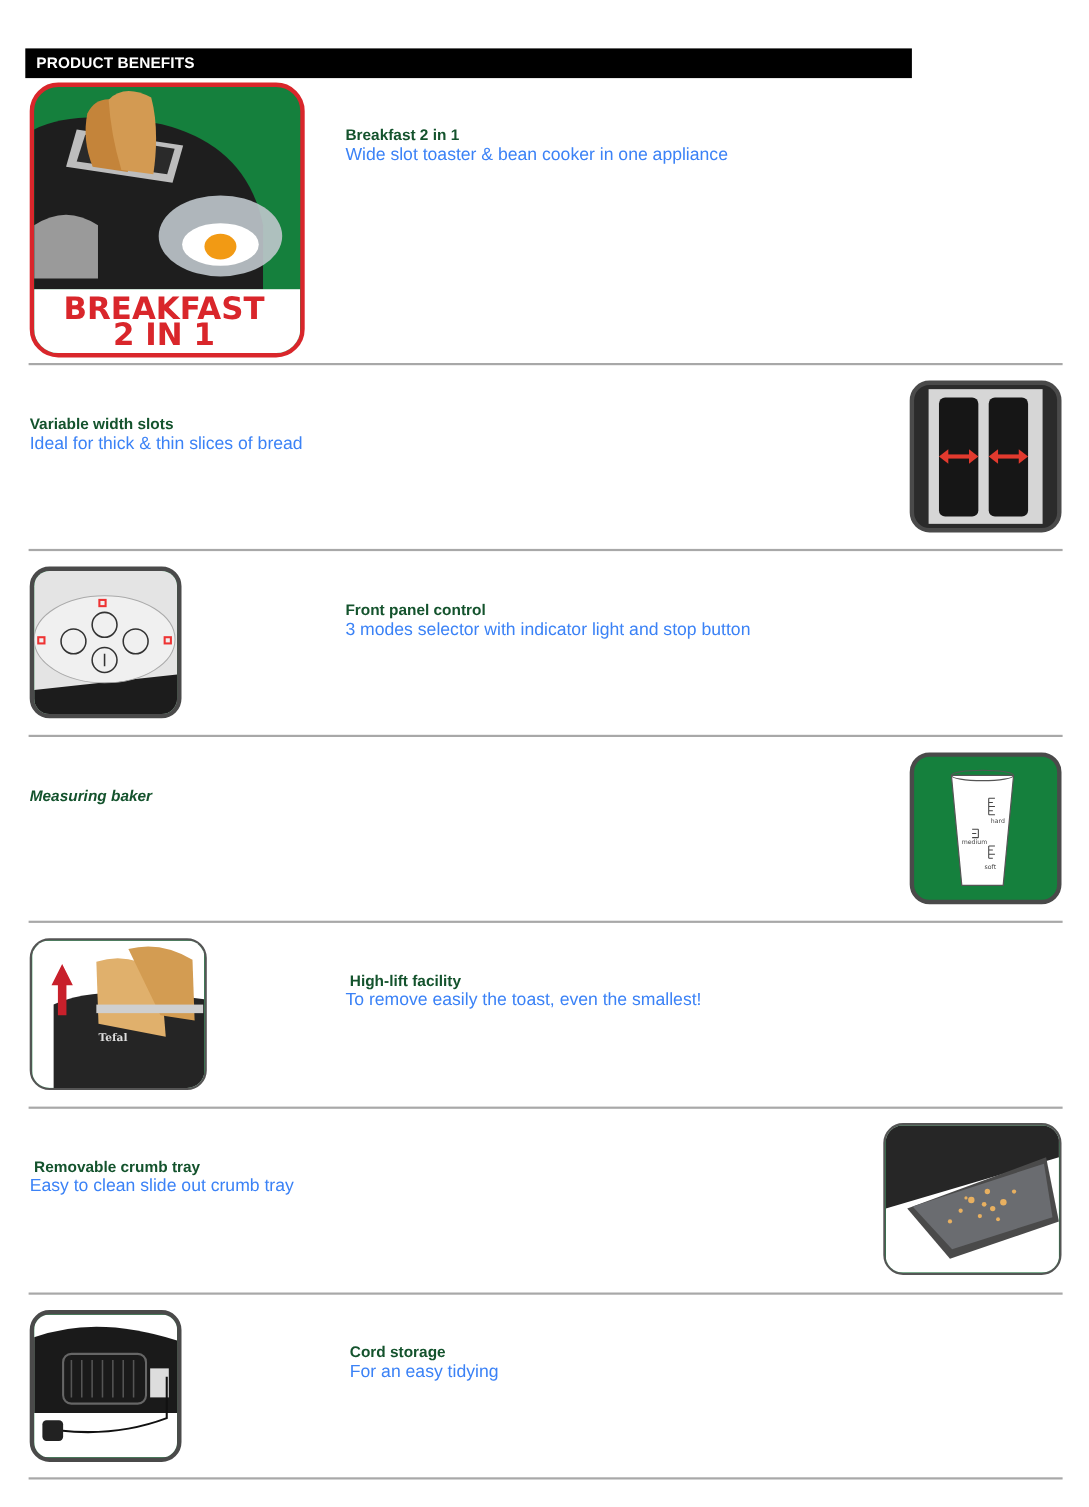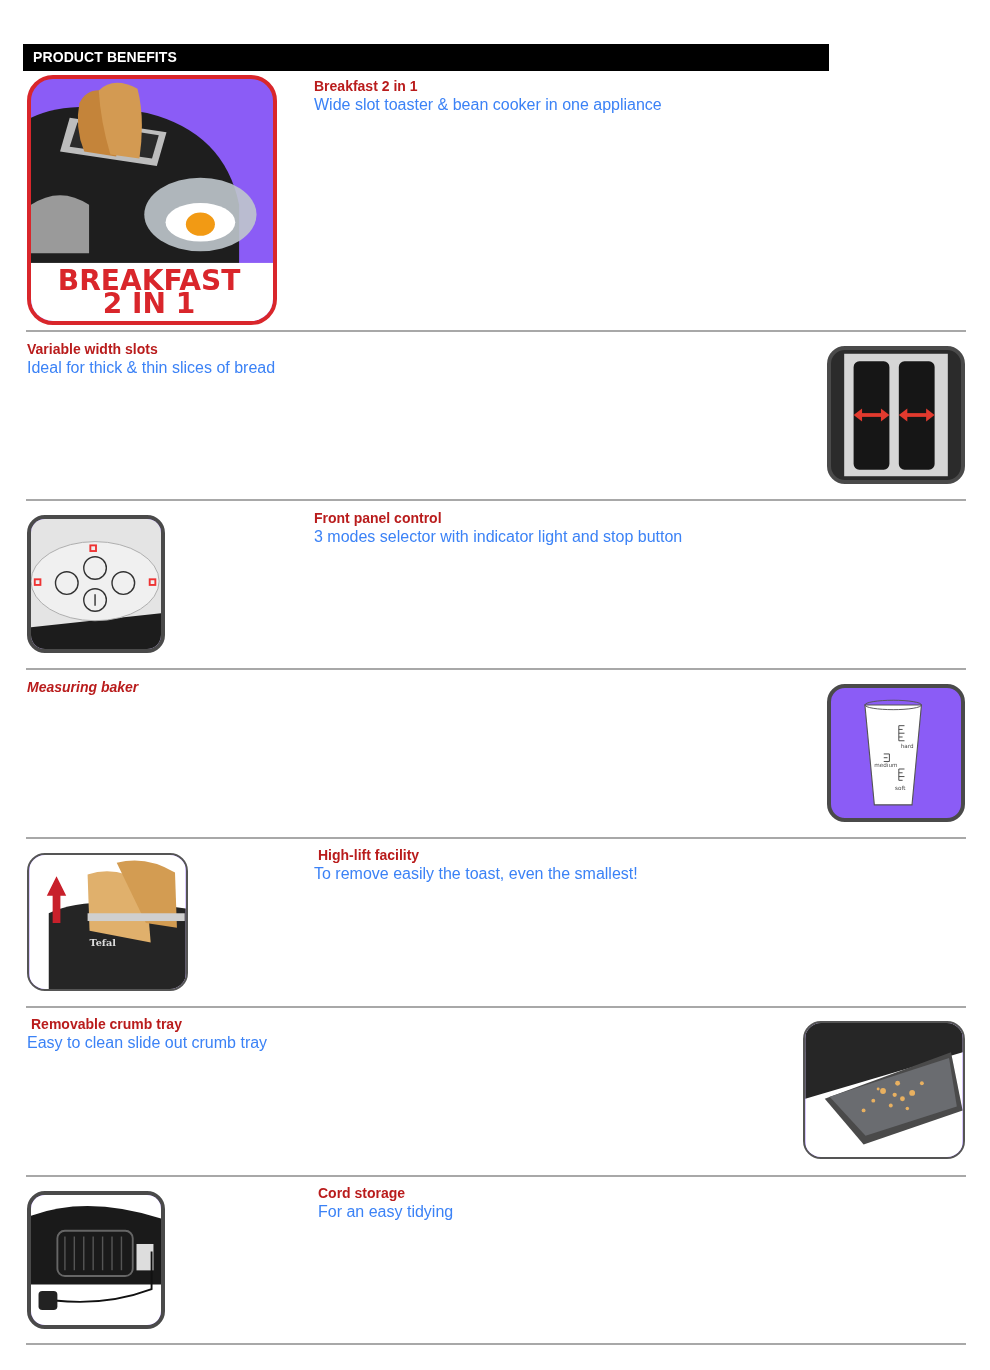--- a/index.html
+++ b/index.html
@@ -2,25 +2,25 @@
 <html><head>
 <meta charset="utf-8">
 <style>
   html, body { margin: 0; padding: 0; background: #ffffff; }
   body { width: 990px; height: 1370px; position: relative; overflow: hidden;
          font-family: "Liberation Sans", "DejaVu Sans", sans-serif; color: #111; }
   .header-bar { position: absolute; left: 23px; top: 44px; width: 806px; height: 27px;
                 background: #000; color: #fff; font-weight: bold; font-size: 14px;
                 line-height: 27px; padding-left: 10px; box-sizing: border-box; letter-spacing: 0.1px; }
   .divider { position: absolute; left: 26px; width: 940px; height: 2px; background: #a8a8a8; }
-  .title { font-weight: bold; font-size: 14px; line-height: 18px; color: #b91c1c; }
+  .title { font-weight: bold; font-size: 14px; line-height: 18px; color: #14532d; margin-top: 36px; }
   .desc { font-size: 16px; line-height: 19px; color: #3b82f6; }
   .text { position: absolute; }
   .img { position: absolute; box-sizing: border-box; border: 4px solid #4a4a4a;
-         border-radius: 18px; overflow: hidden; background: #8b5cf6; }
+         border-radius: 18px; overflow: hidden; background: #15803d; }
   .img svg { display: block; width: 100%; height: 100%; }
   .img.red { border: 4px solid #d9262b; border-radius: 26px; }
 </style>
 </head>
 <body>
 
 <div class="header-bar">PRODUCT BENEFITS</div>
 
 <div class="img red" style="left:27px;top:75px;width:250px;height:250px;">
   <svg viewBox="0 0 250 250">

